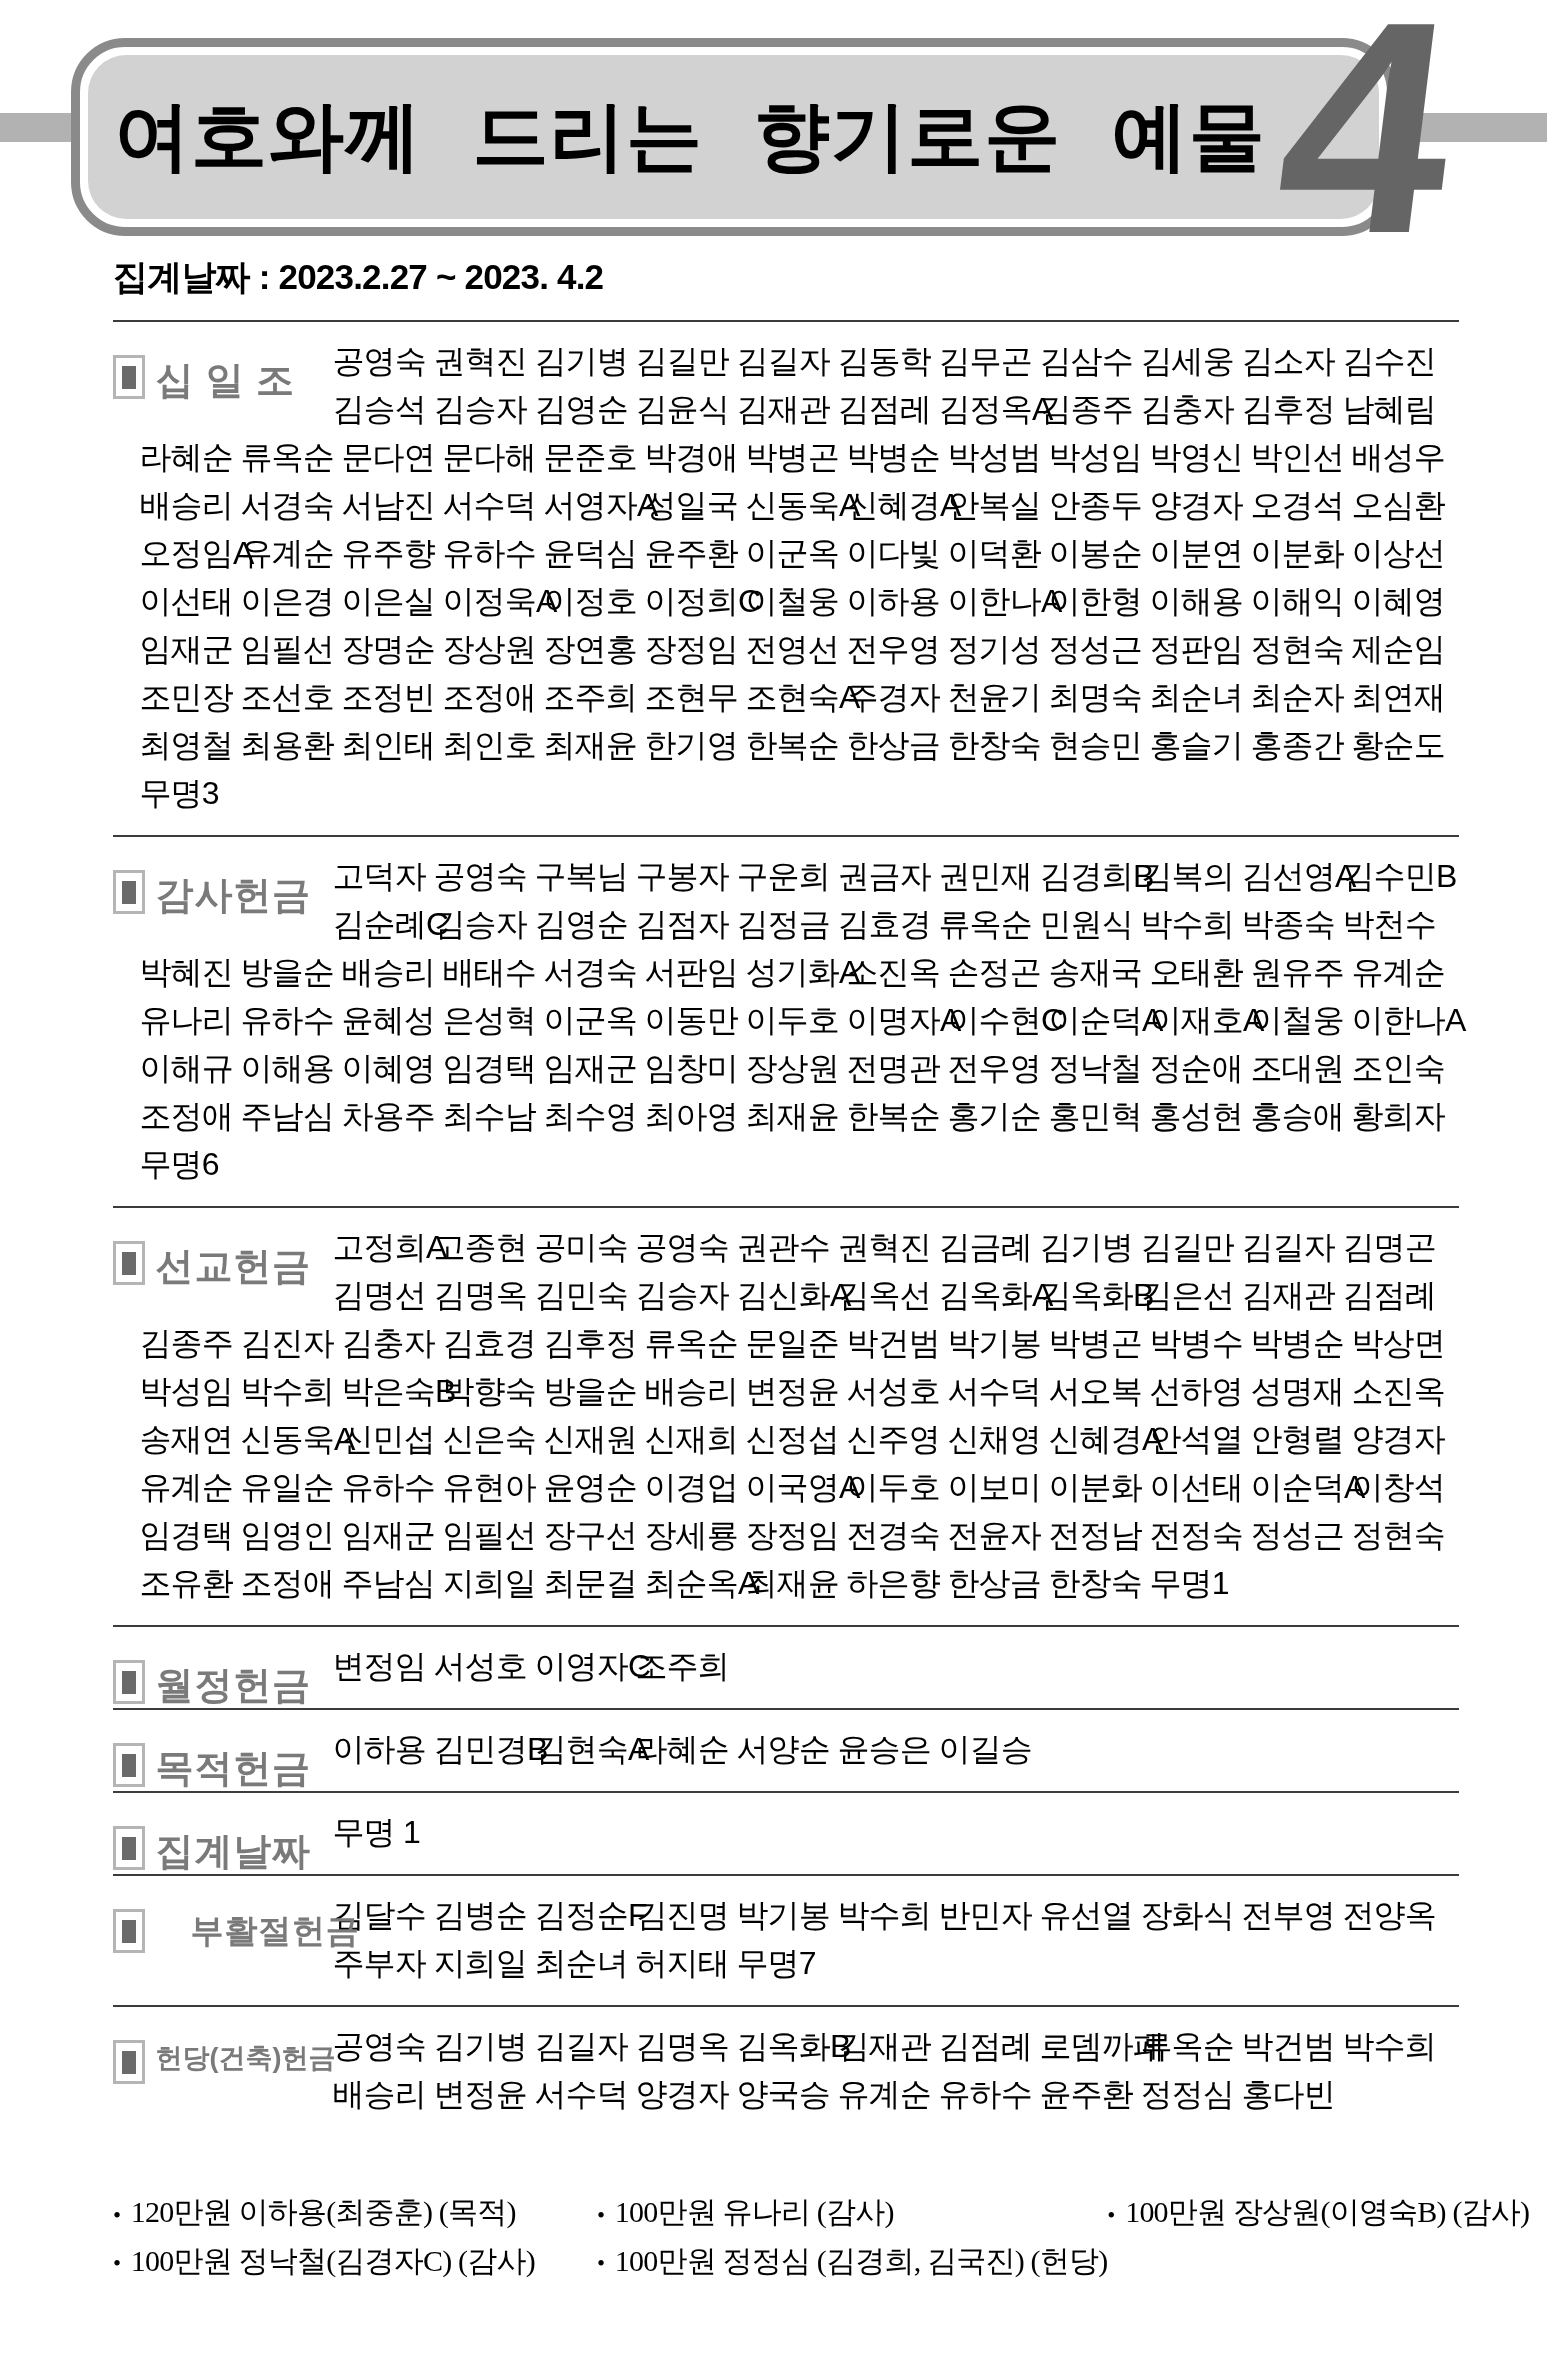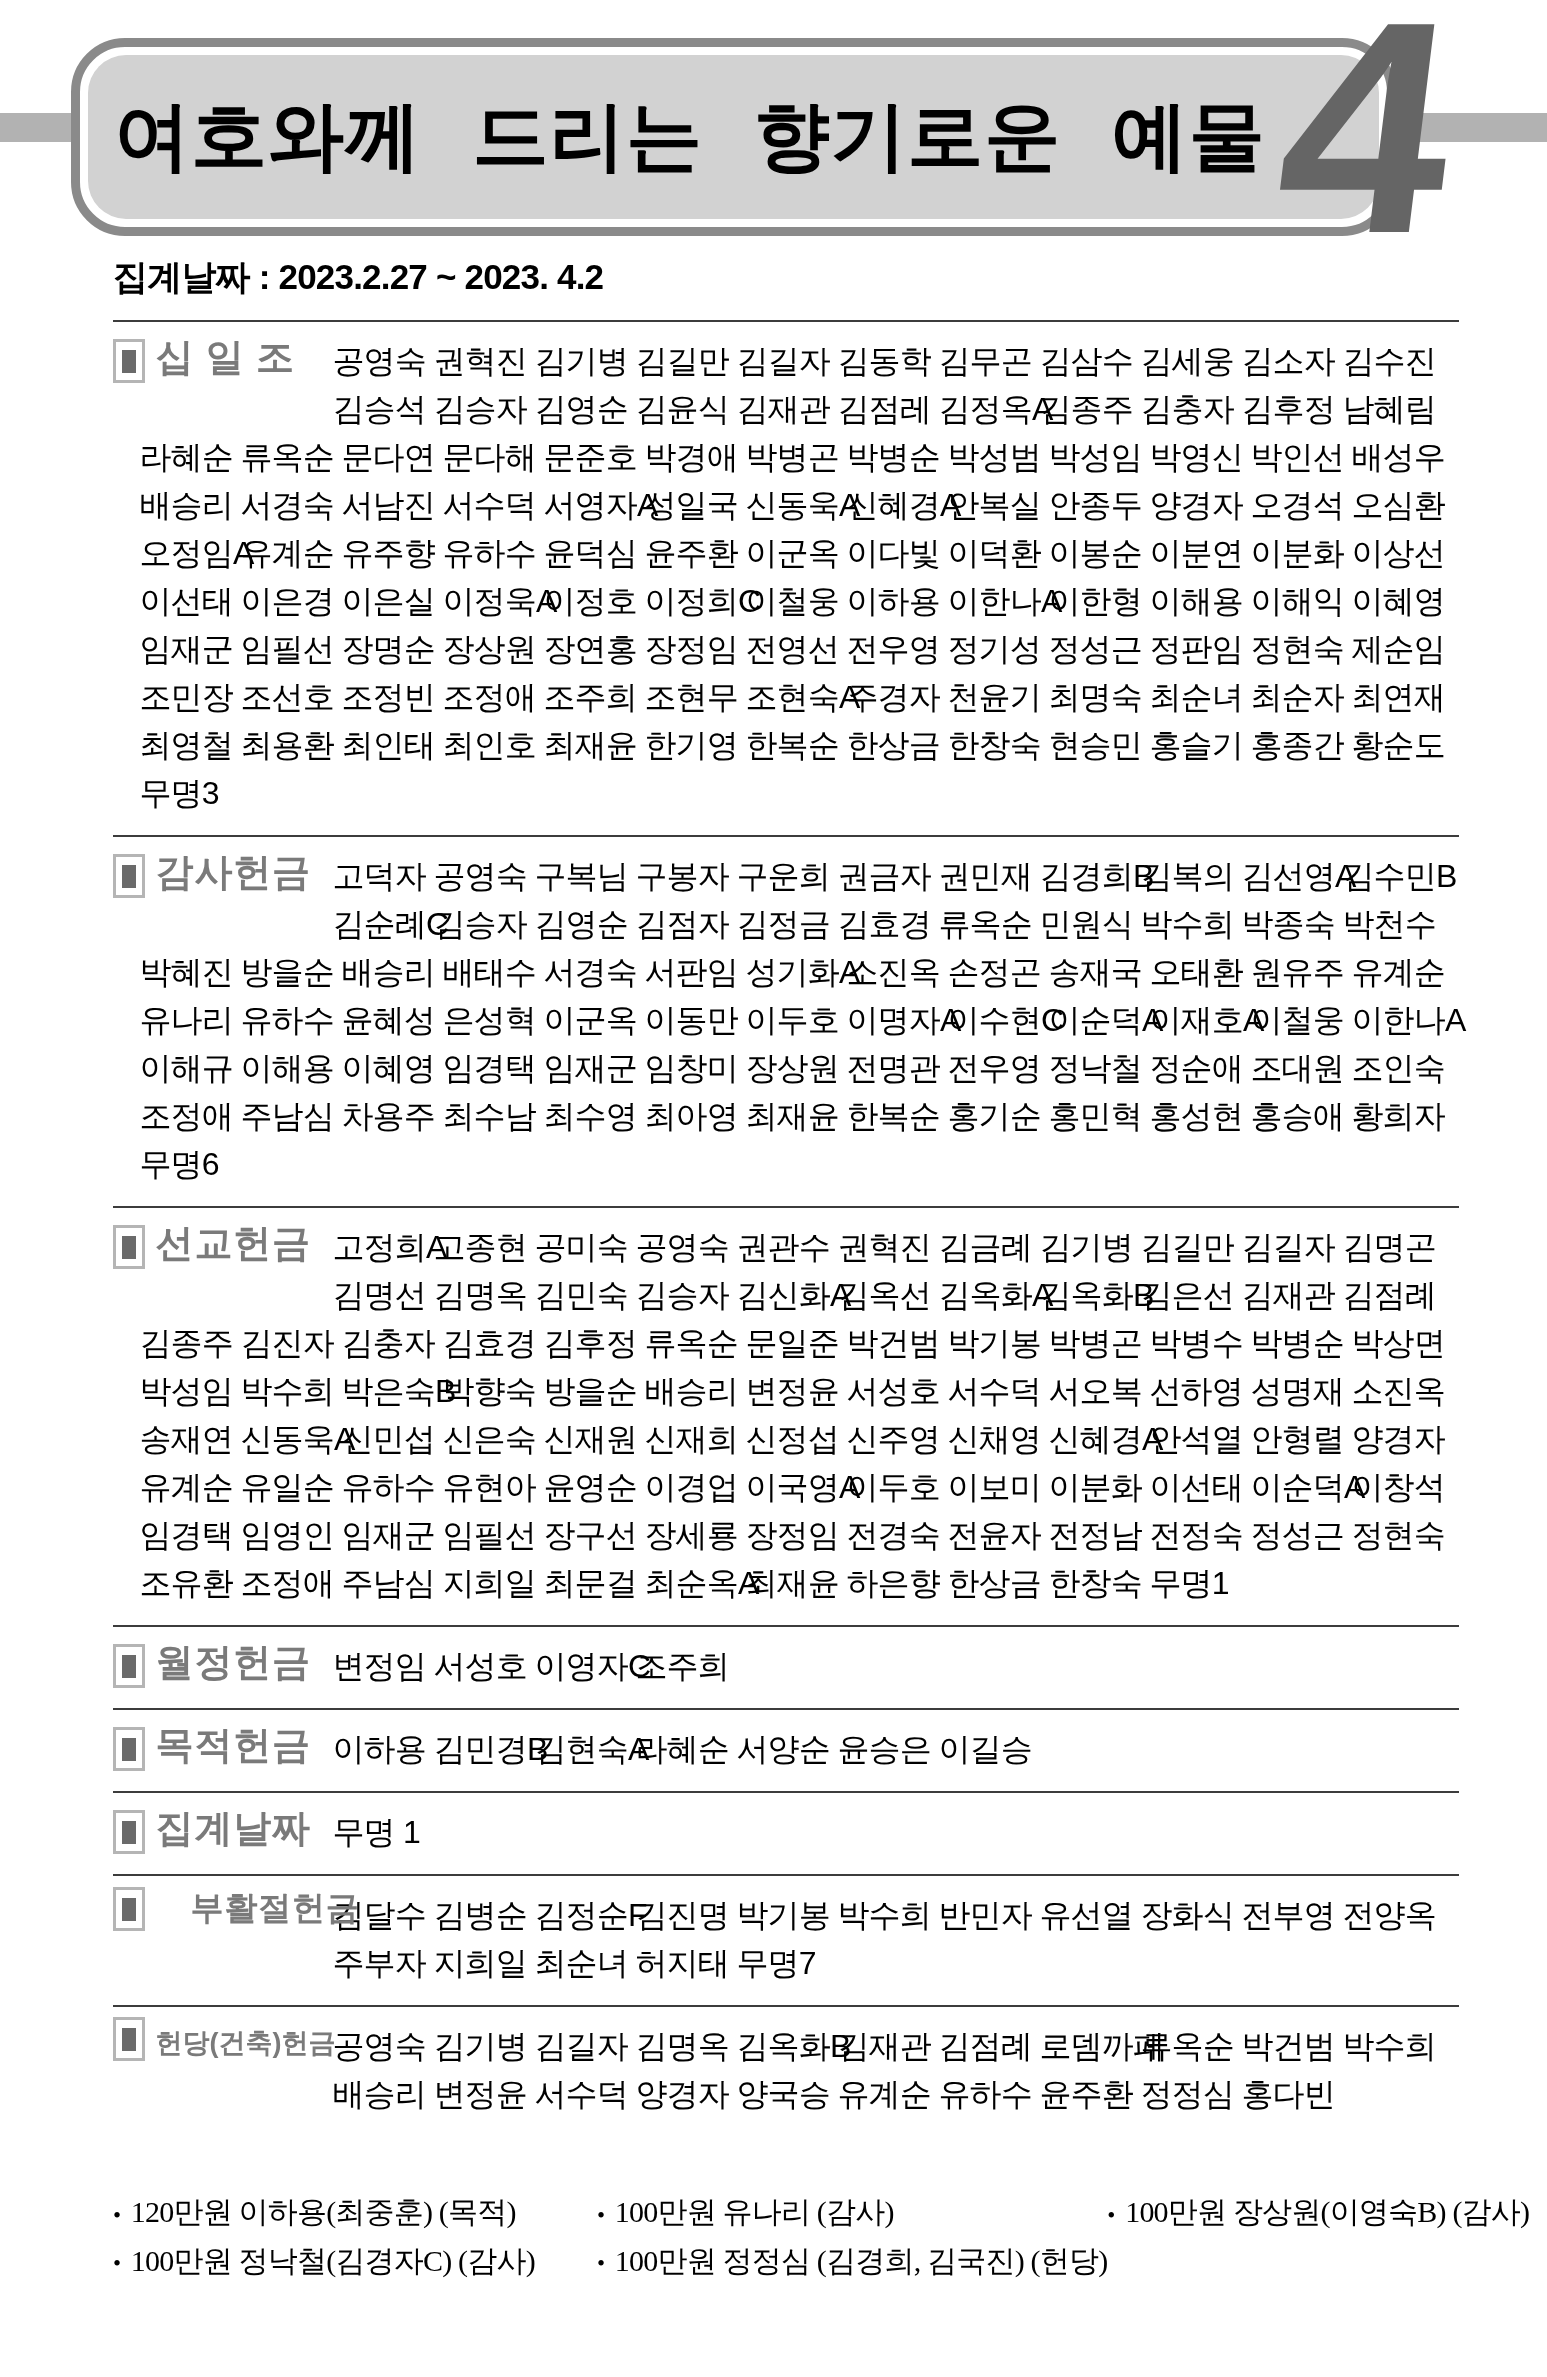--- a/index.html
+++ b/index.html
@@ -12,21 +12,21 @@
   .banner-outer{position:absolute;left:-42px;top:38px;width:1307px;height:180px;border:9.8px solid #8a8a8a;border-radius:54px;background:#ffffff;z-index:1;}
   .banner-inner{position:absolute;inset:8.3px;background:#d2d2d2;border-radius:38px;display:flex;align-items:center;padding-left:26px;}
   .banner-inner h1{margin:0;font-size:76px;font-weight:bold;letter-spacing:0.8px;word-spacing:29px;white-space:nowrap;color:#000;}
   .issue-num{position:absolute;right:7.6px;top:-23px;font-size:302px;line-height:1;font-weight:800;color:#656565;transform:skewX(-7deg);z-index:2;}
 
   
   .date-line{font-size:35px;font-weight:bold;margin:4.5px 0 19.6px 0;letter-spacing:-0.8px;}
 
   
   .section{position:relative;border-top:2.3px solid #3c3c3c;padding:15px 0 18px 0;}
-  .label-block{position:absolute;left:0;top:10px;display:flex;align-items:flex-end;gap:10.6px;}
+  .label-block{position:absolute;left:0;top:33px;display:flex;align-items:flex-start;gap:10.6px;}
   .sq{width:26px;height:38px;border:3px solid #b5b5b5;display:inline-flex;align-items:center;justify-content:center;background:#fff;}
   .sq-in{width:13.6px;height:23px;background:#6a6a6a;}
   .label-text{font-size:38px;font-weight:bold;color:#7a7a7a;white-space:nowrap;letter-spacing:0.8px;}
   .label-text.mid{font-size:33px;margin-left:35px;}
   .label-text.small{font-size:27px;letter-spacing:0;}
   .names{margin-left:26.4px;font-size:0;}
   .names::after{content:"";display:block;clear:both;}
   .spacer{float:left;width:193px;}
   .name{display:inline-block;width:101px;height:48px;line-height:48px;font-size:32px;letter-spacing:-0.8px;white-space:nowrap;vertical-align:top;color:#000;}
 

